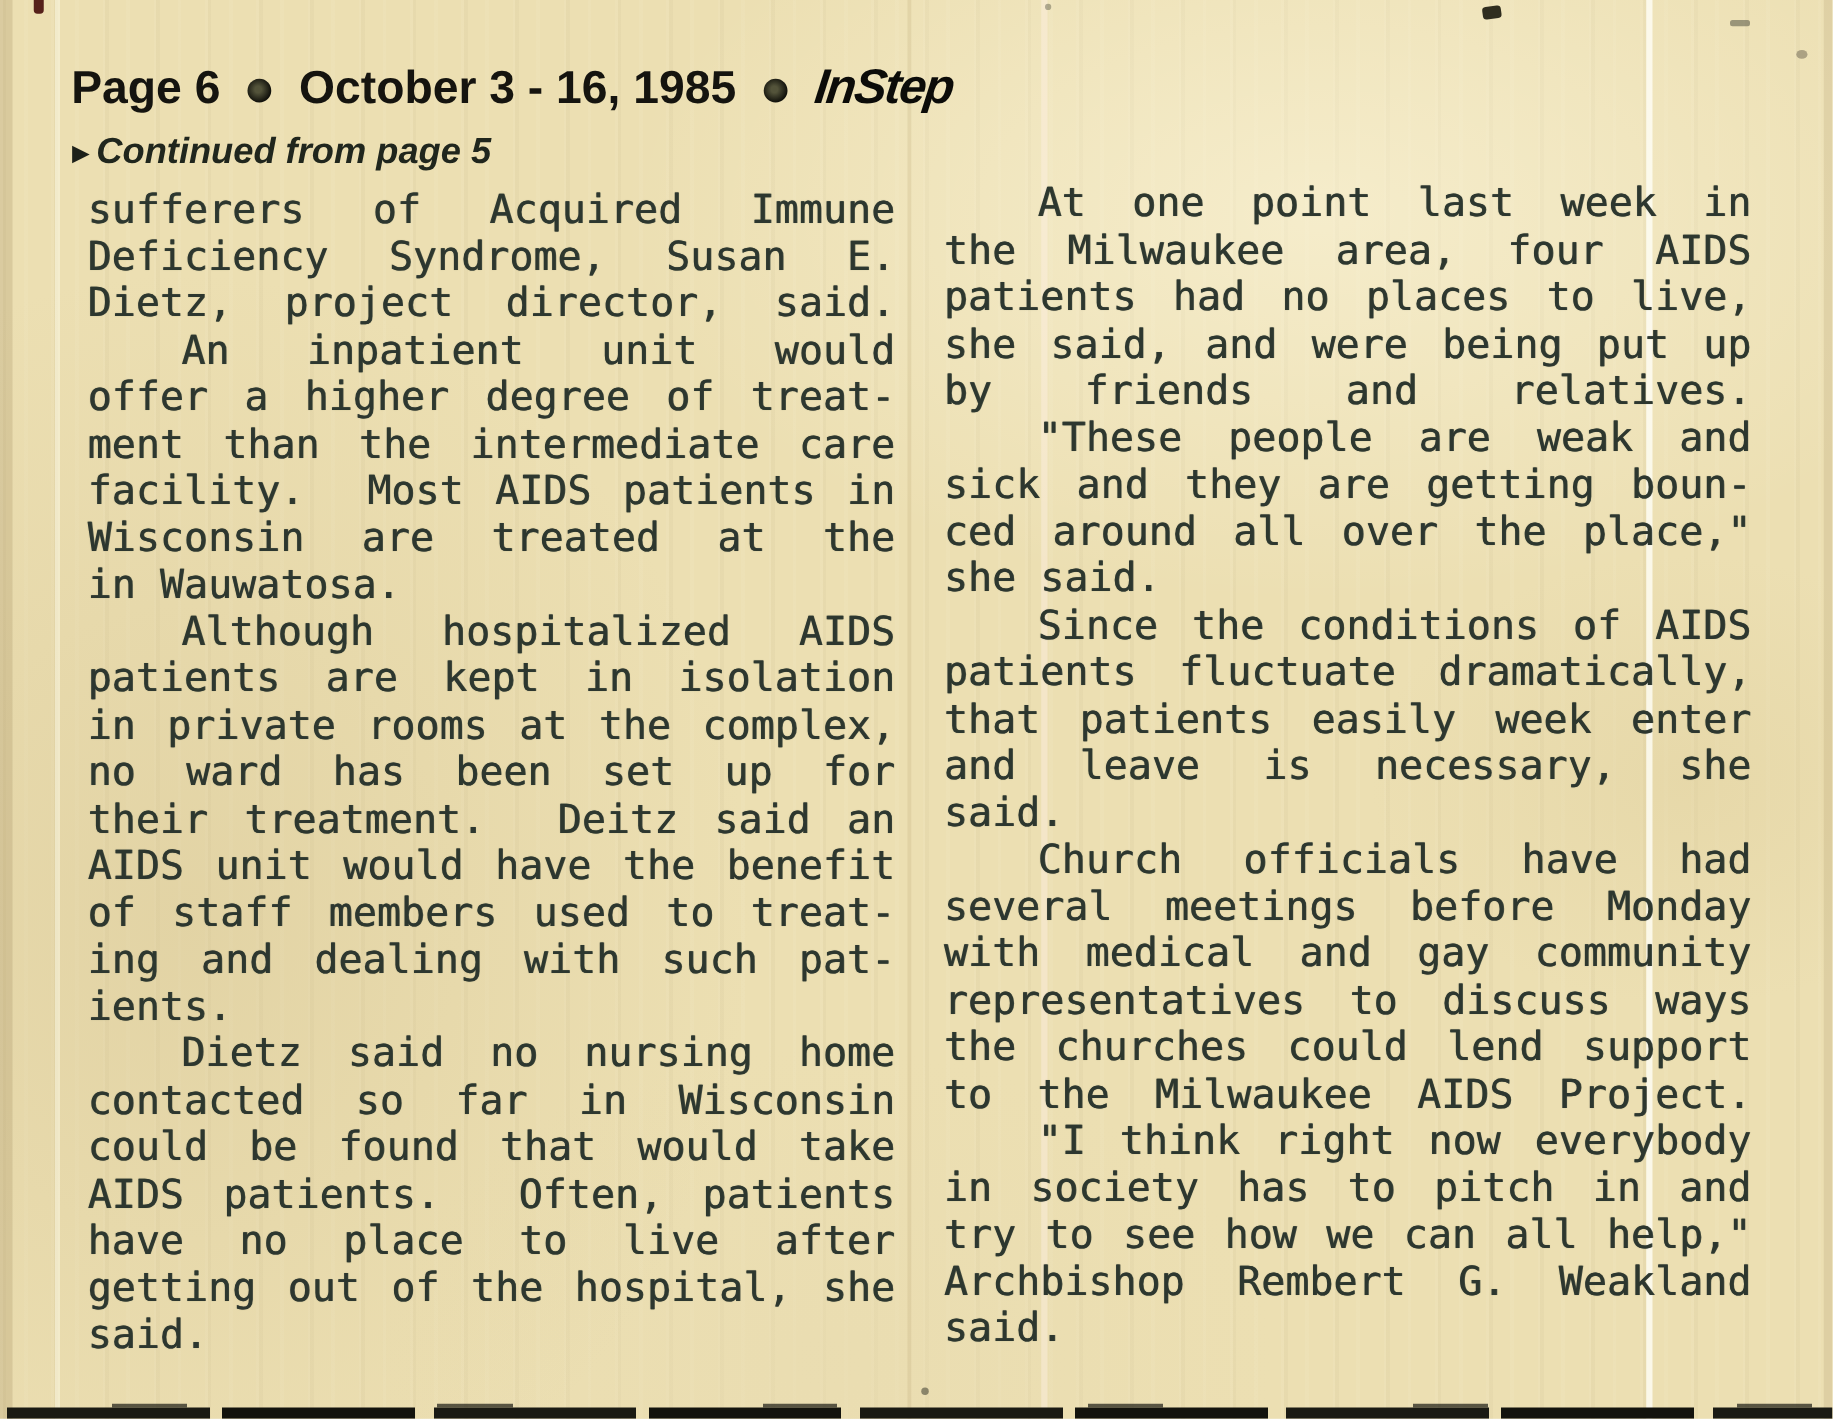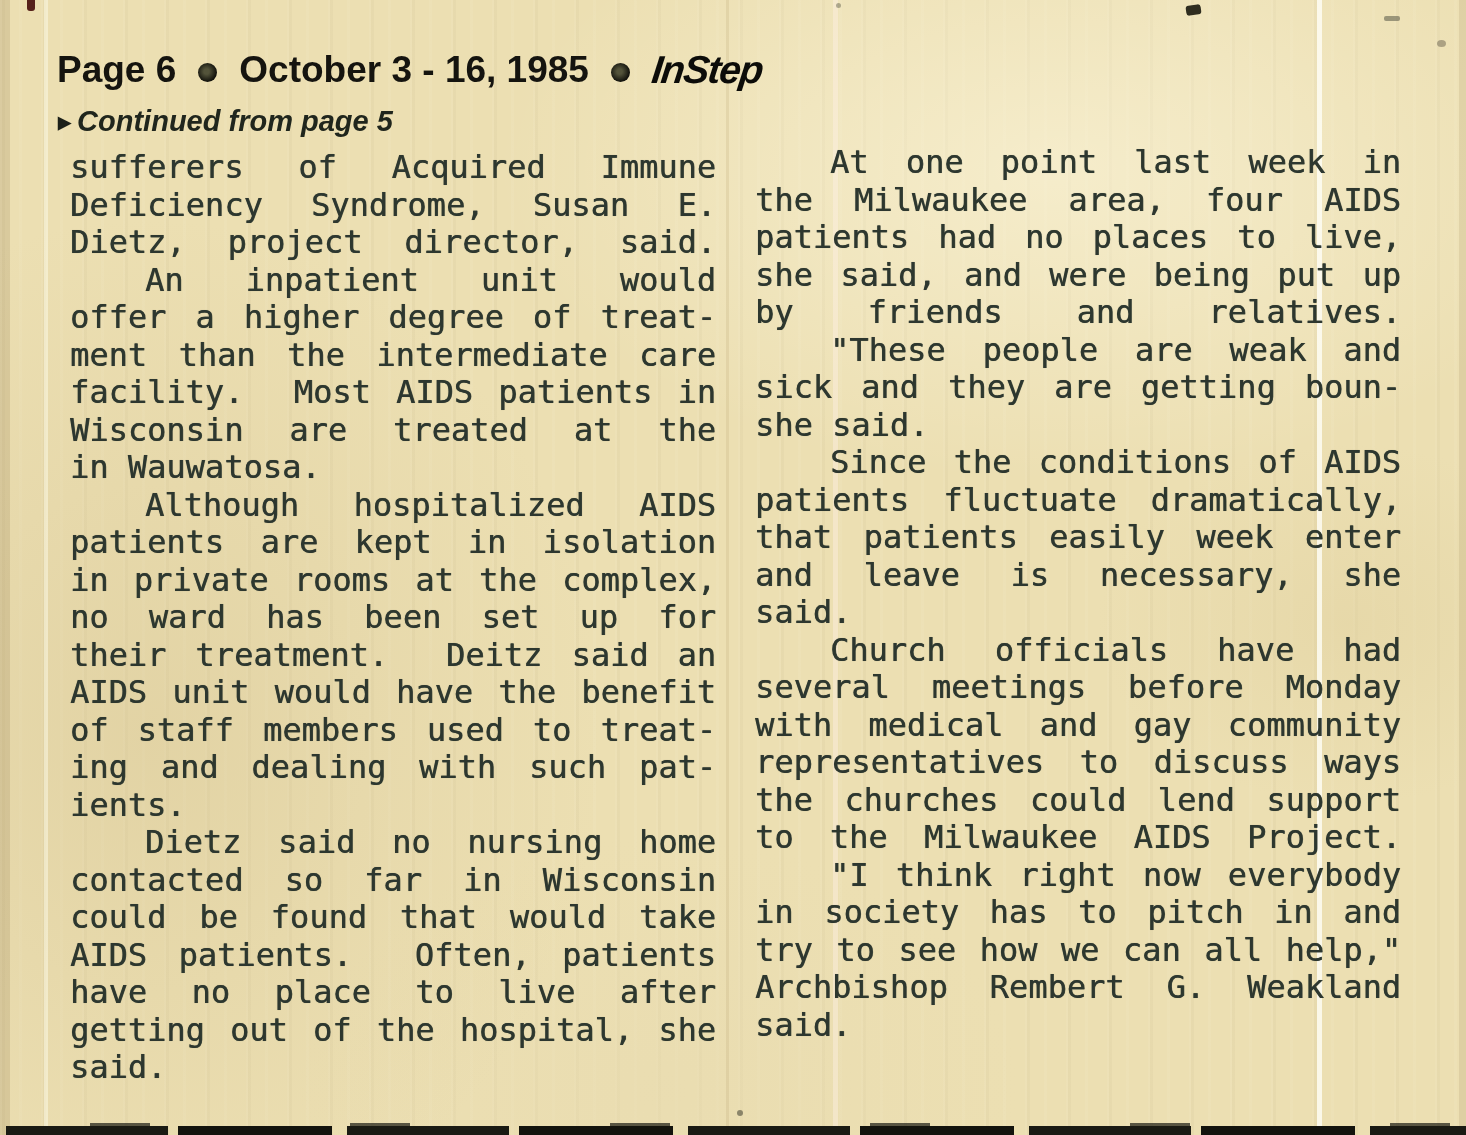--- a/index.html
+++ b/index.html
@@ -161,20 +161,21 @@
       <div class="para">
         <div class="line j ind">At one point last week in</div>
         <div class="line j">the Milwaukee area, four AIDS</div>
         <div class="line j">patients had no places to live,</div>
         <div class="line j">she said, and were being put up</div>
         <div class="line j">by friends and relatives.</div>
       </div>
       <div class="para">
         <div class="line j ind">"These people are weak and</div>
         <div class="line j">sick and they are getting boun-</div>
+        <div class="line j">ced around all over the place,"</div>
         <div class="line">she said.</div>
       </div>
       <div class="para">
         <div class="line j ind">Since the conditions of AIDS</div>
         <div class="line j">patients fluctuate dramatically,</div>
         <div class="line j">that patients easily week enter</div>
         <div class="line j">and leave is necessary, she</div>
         <div class="line">said.</div>
       </div>
       <div class="para">

